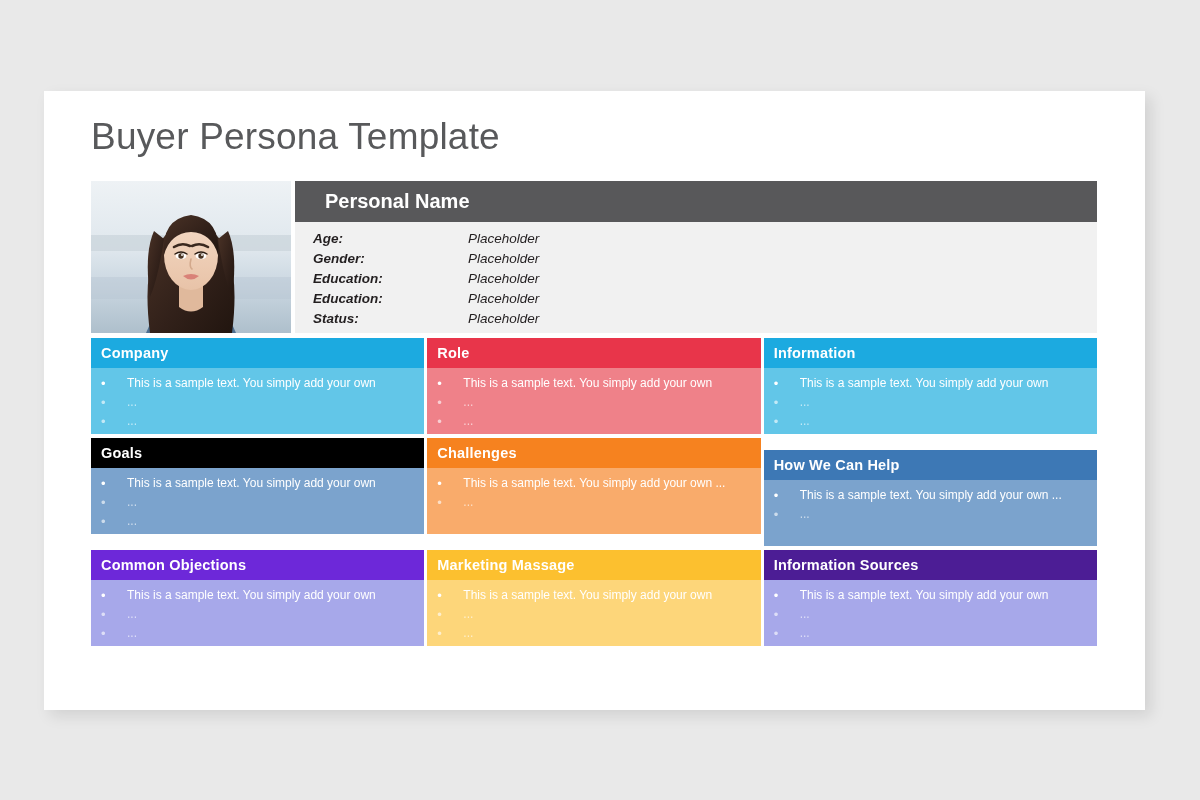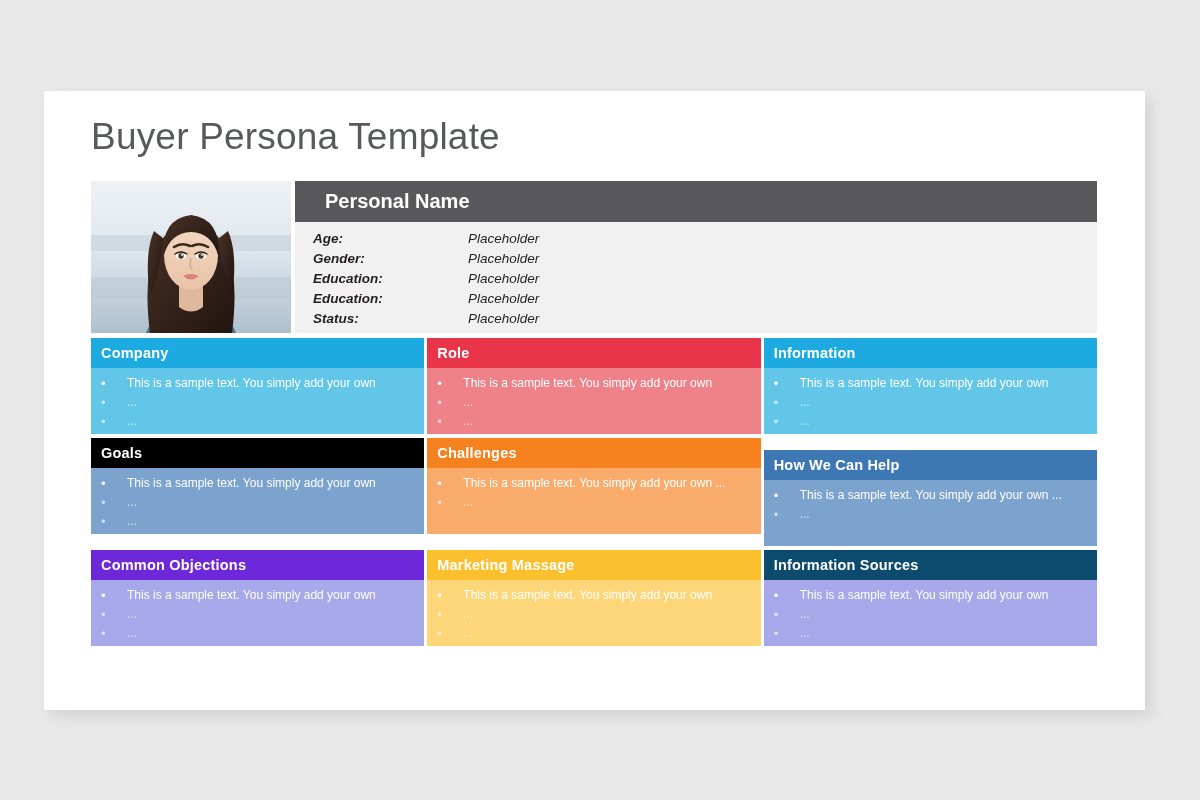--- a/index.html
+++ b/index.html
@@ -389,21 +389,21 @@
               <span class="bullet-dot" style="opacity: 0.62;">•</span>
               <span class="bullet-text faint">...</span>
             </div>
             <div class="bullet-line">
               <span class="bullet-dot" style="opacity: 0.62;">•</span>
               <span class="bullet-text faint">...</span>
             </div>
           </div>
         </div>
         <div class="card">
-          <div class="card-header" style="background: #0c4a6e;">
+          <div class="card-header" style="background: #4c1d95;">
             <span class="ttl">Information Sources</span>
           </div>
           <div class="card-body" style="background: rgb(167, 168, 234);">
             <div class="bullet-line">
               <span class="bullet-dot">•</span>
               <span class="bullet-text">This is a sample text. You simply add your own</span>
             </div>
             <div class="bullet-line">
               <span class="bullet-dot" style="opacity: 0.62;">•</span>
               <span class="bullet-text faint">...</span>

